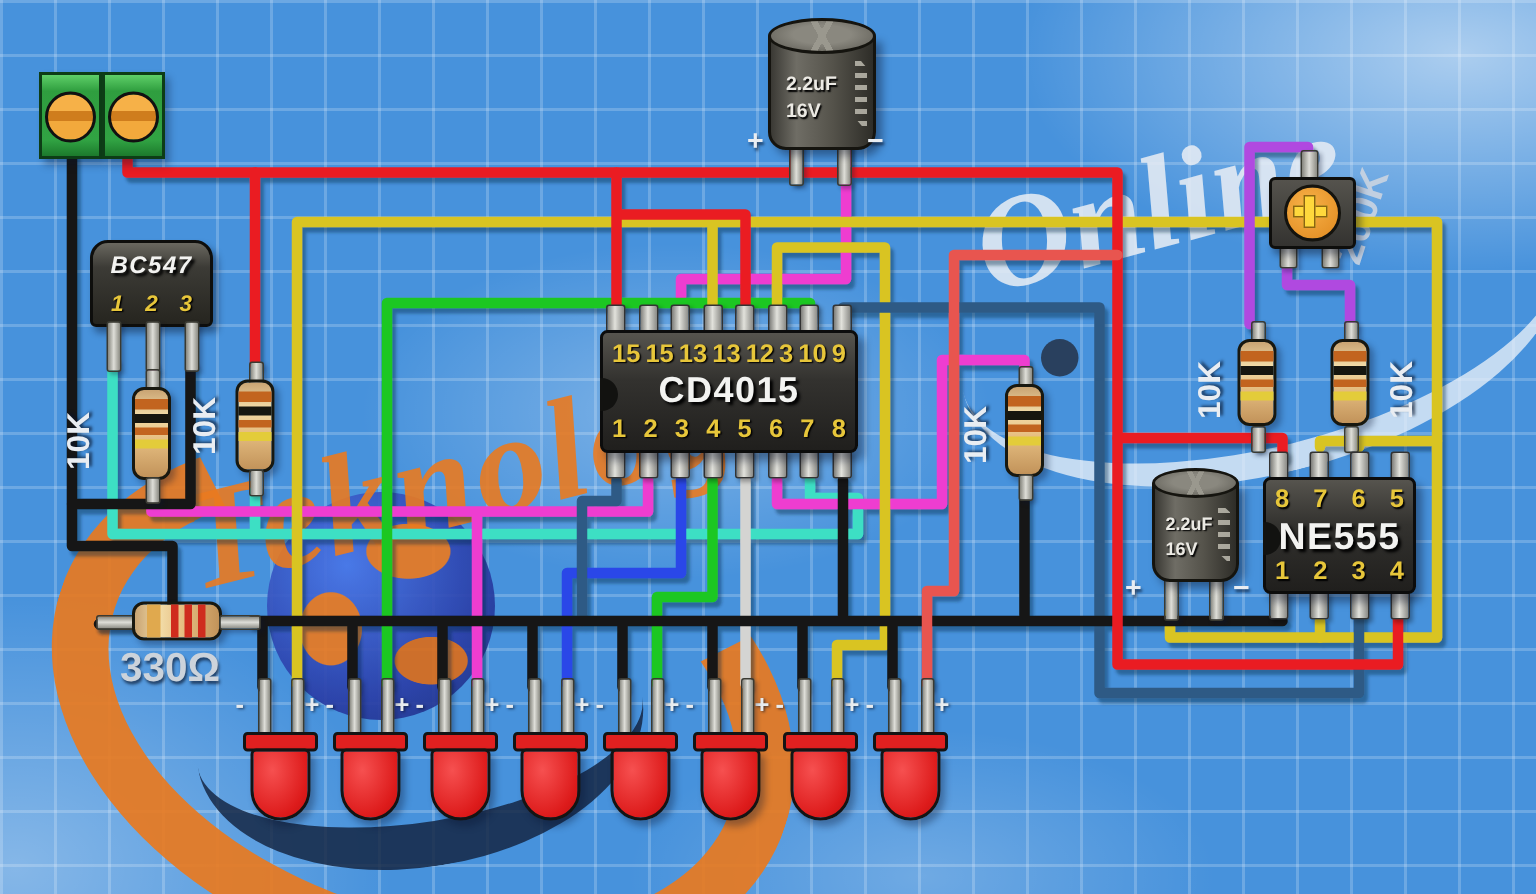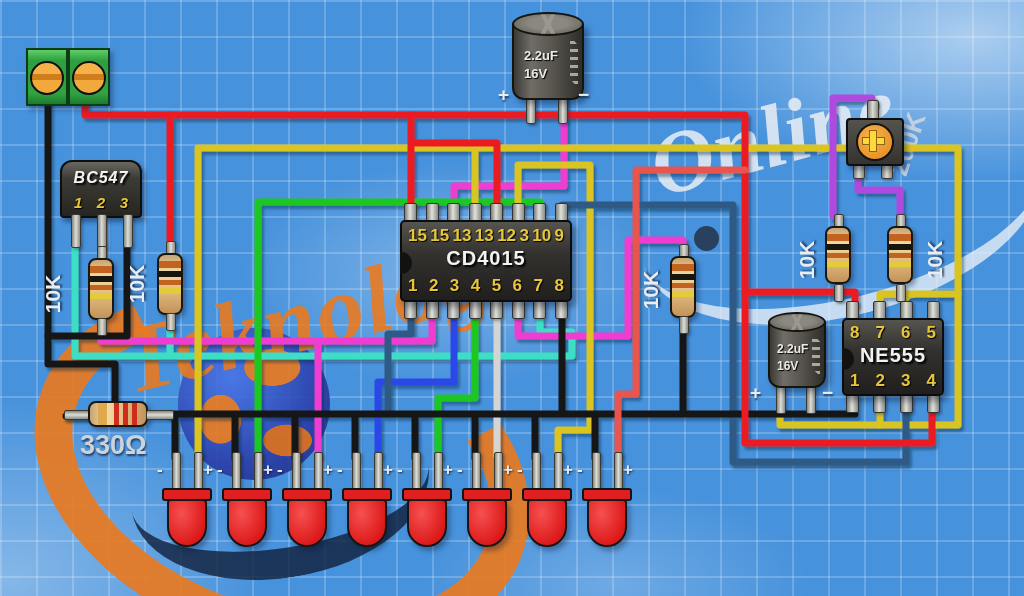--- a/index.html
+++ b/index.html
@@ -58,21 +58,21 @@
   
   .ic{background:linear-gradient(180deg,#56544e,#33322f 40%,#201f1d);
     border:2px solid #0c0c0c;border-radius:5px;box-shadow:4px 5px 6px rgba(5,10,30,.40);}
   .notch{position:absolute;left:-2px;width:12px;height:22px;background:#121210;border-radius:0 12px 12px 0;}
   .pins{position:absolute;left:0;right:0;display:flex;justify-content:space-between;padding:0 4px;}
   .pin{width:13px;height:19px;background:linear-gradient(90deg,#7e7e7a,#e2e2dc 45%,#8a8a86);
     border:1.5px solid #333;border-radius:2px;box-sizing:border-box;box-shadow:2px 2px 3px rgba(0,0,0,.3);}
   .plabels{position:absolute;left:0;right:0;display:flex;justify-content:space-between;padding:0 6px;
     color:#e7c63a;font-weight:bold;font-size:17px;text-shadow:1px 1px 1px #000;}
   .icname{position:absolute;left:0;right:0;text-align:center;color:#f3f3f1;font-weight:bold;
-    font-size:20px;text-shadow:2px 2px 2px #000;letter-spacing:1px;}
+    font-size:24px;text-shadow:2px 2px 2px #000;letter-spacing:1px;}
   
   #bc547-body{left:60px;top:160px;width:78px;height:54px;border-radius:12px 12px 4px 4px;
     background:linear-gradient(180deg,#6a6860,#3c3b36 30%,#26251f);border:2px solid #0e0e0c;
     box-shadow:3px 4px 5px rgba(5,10,30,.4);font-style:italic;}
   #bc547-body .icname{font-size:16px;top:7px;}
   #bc547-body .plabels{bottom:5px;padding:0 12px;font-size:15px;}
   
   .vres-body{position:absolute;width:26px;border:2px solid #181810;border-radius:8px;box-sizing:border-box;
     background:linear-gradient(180deg,#c9a473,#f2dca8 30%,#e7c083 55%,#c2935a);
     box-shadow:3px 3px 4px rgba(10,20,50,.35);}
@@ -339,21 +339,21 @@
         <i class="pin"></i>
     </div>
     <div class="ic" style="position:absolute;inset:0;">
       <div class="notch" style="top:28px;"></div>
       <div class="plabels" style="top:3px;">
           <span>8</span>
           <span>7</span>
           <span>6</span>
           <span>5</span>
         </div>
-      <div class="icname" style="top:24px;font-size:20px;">NE555</div>
+      <div class="icname" style="top:24px;font-size:25px;">NE555</div>
       <div class="plabels" style="bottom:3px;">
           <span>1</span>
           <span>2</span>
           <span>3</span>
           <span>4</span>
         </div>
     </div>
   </div>
 
   <div class="comp" id="led-row">

